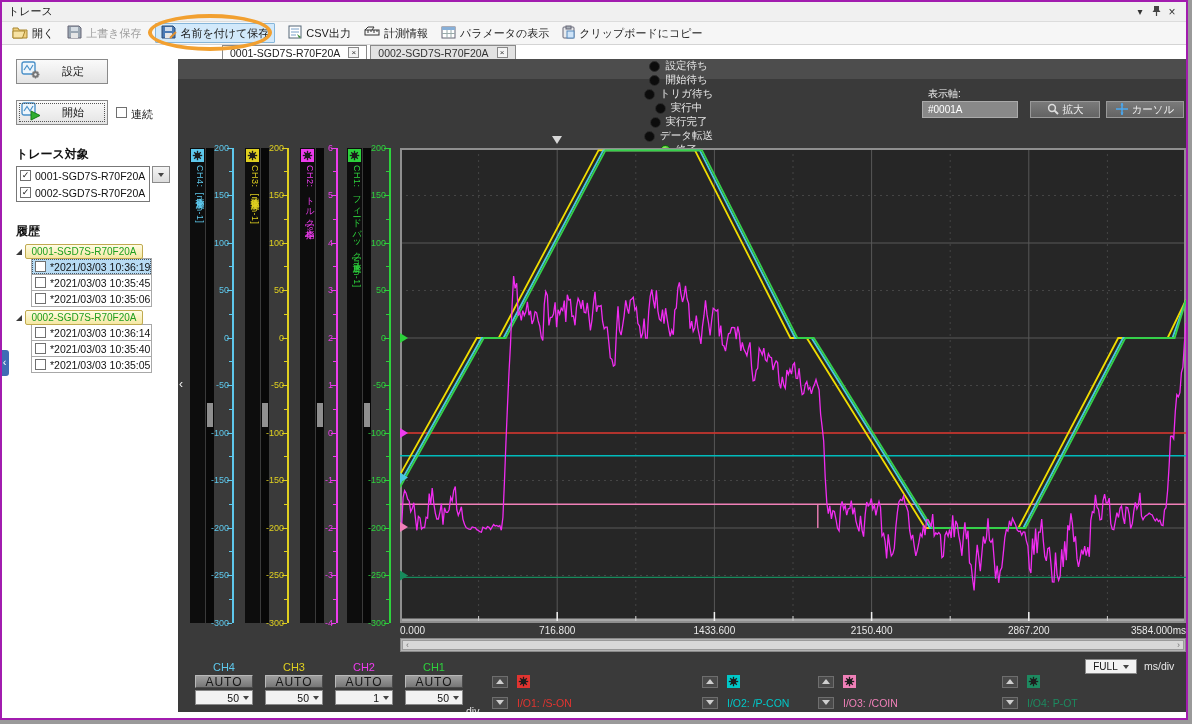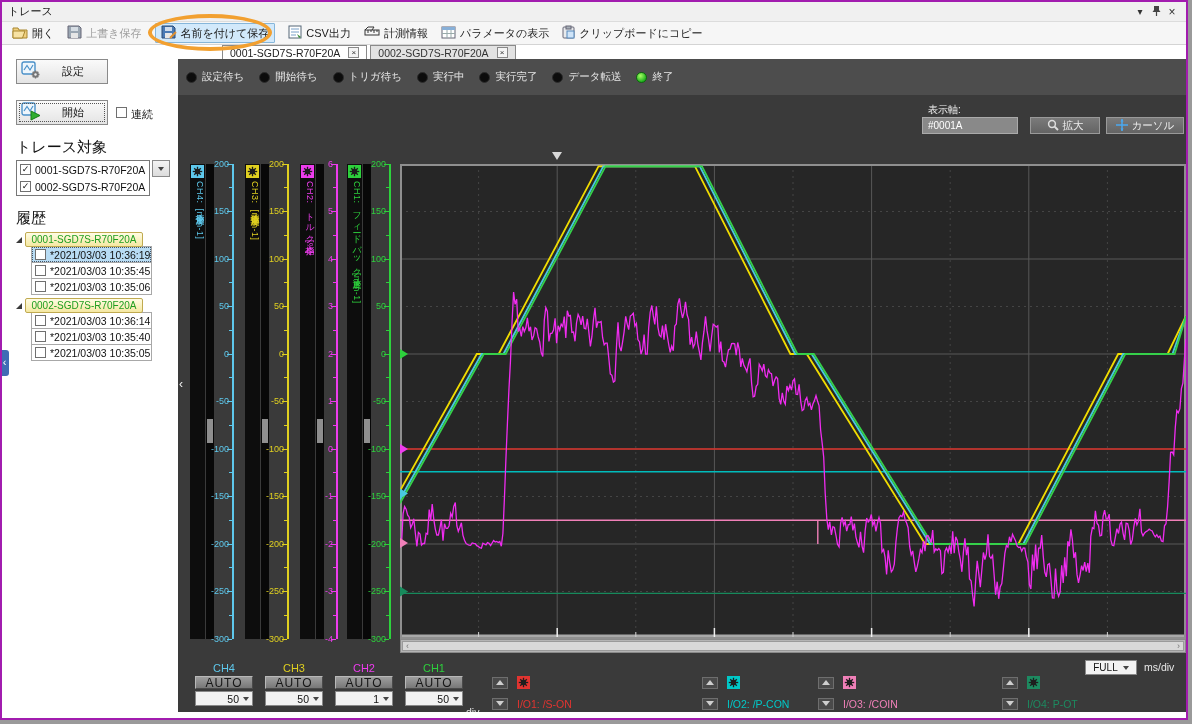--- a/index.html
+++ b/index.html
@@ -18,21 +18,21 @@
   
   .bodyrow{display:flex;height:673px;background:#fff;}
   .leftpanel{width:176px;background:#fff;position:relative;font-size:11px;color:#111;flex:none;padding:14px 0 0 14px;}
   .sbtn{width:92px;height:25px;display:flex;align-items:center;gap:2px;background:linear-gradient(#fafafa,#e4e4e4);border:1px solid #8a8a8a;font-size:11px;padding:0 4px;}
   .sbtn .lbl{flex:1;text-align:center;}
   .sbtn.focused{outline:1px dotted #555;outline-offset:-4px;}
   .startrow{display:flex;align-items:flex-end;gap:8px;margin-top:16px;}
   .cbrow{display:flex;align-items:flex-start;gap:4px;margin-bottom:3px;}
   .cb{width:11px;height:11px;background:#fff;border:1px solid #707070;display:inline-flex;align-items:center;justify-content:center;font-size:9px;color:#111;flex:none;line-height:9px;}
   .cb.checked::after{content:"\2713";font-weight:bold;}
-  .seclabel{margin-top:13px;font-size:15px;}
+  .seclabel{margin-top:21px;font-size:12px;font-weight:bold;}
   .listrow{display:flex;align-items:flex-start;gap:2px;margin-top:3px;}
   .listbox{width:134px;border:1px solid #777;background:#fff;}
   .litem{display:flex;align-items:center;gap:4px;height:17px;padding:0 3px;font-size:10.5px;white-space:nowrap;}
   .combobtn{width:18px;height:17px;background:linear-gradient(#f4f4f4,#dcdcdc);border:1px solid #8a8a8a;display:flex;align-items:center;justify-content:center;}
   .caret-d{width:0;height:0;border-left:3.5px solid transparent;border-right:3.5px solid transparent;border-top:4px solid #444;}
   .tree{margin-top:4px;}
   .tgroup{display:flex;align-items:center;margin-top:3px;}
   .expander{width:0;height:0;border-right:6px solid #3a3a3a;border-top:6px solid transparent;display:inline-block;margin-right:3px;flex:none;}
   .ghead{width:118px;background:linear-gradient(#fffce4,#f5e8a2);border:1px solid #c0aa50;border-radius:2px;color:#1f9e1f;font-size:10px;text-align:center;padding:1px 2px;white-space:nowrap;}
   .titems{margin-left:15px;}
@@ -41,21 +41,21 @@
   .collapse-left{position:absolute;left:-2px;top:348px;width:9px;height:26px;background:#3f6cb5;color:#fff;font-size:11px;line-height:25px;text-align:center;border-radius:0 3px 3px 0;z-index:8;}
   
   .maincol{flex:1;display:flex;flex-direction:column;background:#fff;}
   .tabsrow{height:14px;background:#fff;padding-left:44px;display:flex;gap:3px;align-items:flex-end;}
   .tab{display:inline-flex;align-items:center;gap:8px;height:14px;padding:0 7px;font-size:10.5px;border:1px solid #8a8a8a;border-bottom:none;color:#222;white-space:nowrap;}
   .tab.active{background:#fff;position:relative;z-index:2;}
   .tab.inactive{background:#e2e2e2;color:#333;}
   .tabx{width:11px;height:11px;border:1px solid #888;background:#f4f4f4;font-size:8px;line-height:9px;text-align:center;color:#333;flex:none;}
   .darkpanel{position:relative;height:653px;background:#3a3a3a;color:#ddd;overflow:hidden;}
   
-  .statusrow{height:36px;display:flex;align-items:center;background:#4d4d4d;padding-left:8px;font-size:10.5px;color:#e6e6e6;}
+  .statusrow{height:20px;display:flex;align-items:center;background:#4d4d4d;padding-left:8px;font-size:10.5px;color:#e6e6e6;flex-direction:column;}
   .sitem{display:flex;align-items:center;gap:5px;margin-right:15px;white-space:nowrap;}
   .dot{width:11px;height:11px;border-radius:50%;background:#0c0c0c;border:1px solid #2c2c2c;flex:none;}
   .dot.on{background:radial-gradient(circle at 38% 32%,#a6ff62,#1fae1f 72%);border-color:#0a6a0a;}
   
   .inforow{position:relative;margin:6px 0 0 10px;height:44px;font-size:10px;color:#f0f0f0;}
   .infobox{position:absolute;left:0;top:0;width:734px;height:44px;background:#111;border:1px solid #000;}
   .infoline{position:absolute;white-space:nowrap;}
   .axsel{position:absolute;left:734px;top:16px;width:96px;height:17px;background:#898989;border:1px solid #aaa;color:#fff;font-size:10px;display:flex;align-items:center;padding:0 5px;}
   .gbtn{position:absolute;top:16px;height:17px;background:linear-gradient(#7a7a7a,#646464);border:1px solid #999;color:#eee;font-size:10.5px;display:flex;align-items:center;justify-content:center;gap:4px;}
   
@@ -599,20 +599,28 @@
                 <path d="M0,185.0 L8,190.0 L0,195.0 Z" fill="#2dd13c"></path>
                 <path d="M0,280.0 L8,285.0 L0,290.0 Z" fill="#ee3cee"></path>
                 <path d="M0,324.6 L8,329.6 L0,334.6 Z" fill="#49c8e0"></path>
                 <path d="M0,374.0 L8,379.0 L0,384.0 Z" fill="#f080b8"></path>
                 <path d="M0,422.5 L8,427.5 L0,432.5 Z" fill="#178a5c"></path>
               </svg>
           </div>
           <div class="trigmark" id="trigmark" style="left: 364.2px;"></div>
         </div>
 
+        <div class="xlabels" id="xlabels">
+            <span class="xlab" style="left:0px;transform:translateX(0)">0.000</span>
+            <span class="xlab" style="left:157.2px;transform:translateX(-50%)">716.800</span>
+            <span class="xlab" style="left:314.4px;transform:translateX(-50%)">1433.600</span>
+            <span class="xlab" style="left:471.6px;transform:translateX(-50%)">2150.400</span>
+            <span class="xlab" style="left:628.8px;transform:translateX(-50%)">2867.200</span>
+            <span class="xlab" style="left:786px;transform:translateX(-100%)">3584.000ms</span>
+          </div>
 
         <div class="hscroll">
           <div class="hthumb"></div>
           <span class="harrow" style="left:5px;">‹</span>
           <span class="harrow" style="right:5px;">›</span>
         </div>
 
         <div class="controls" id="controls">
           <div class="divlab">div</div>
           <div class="fullsel">

